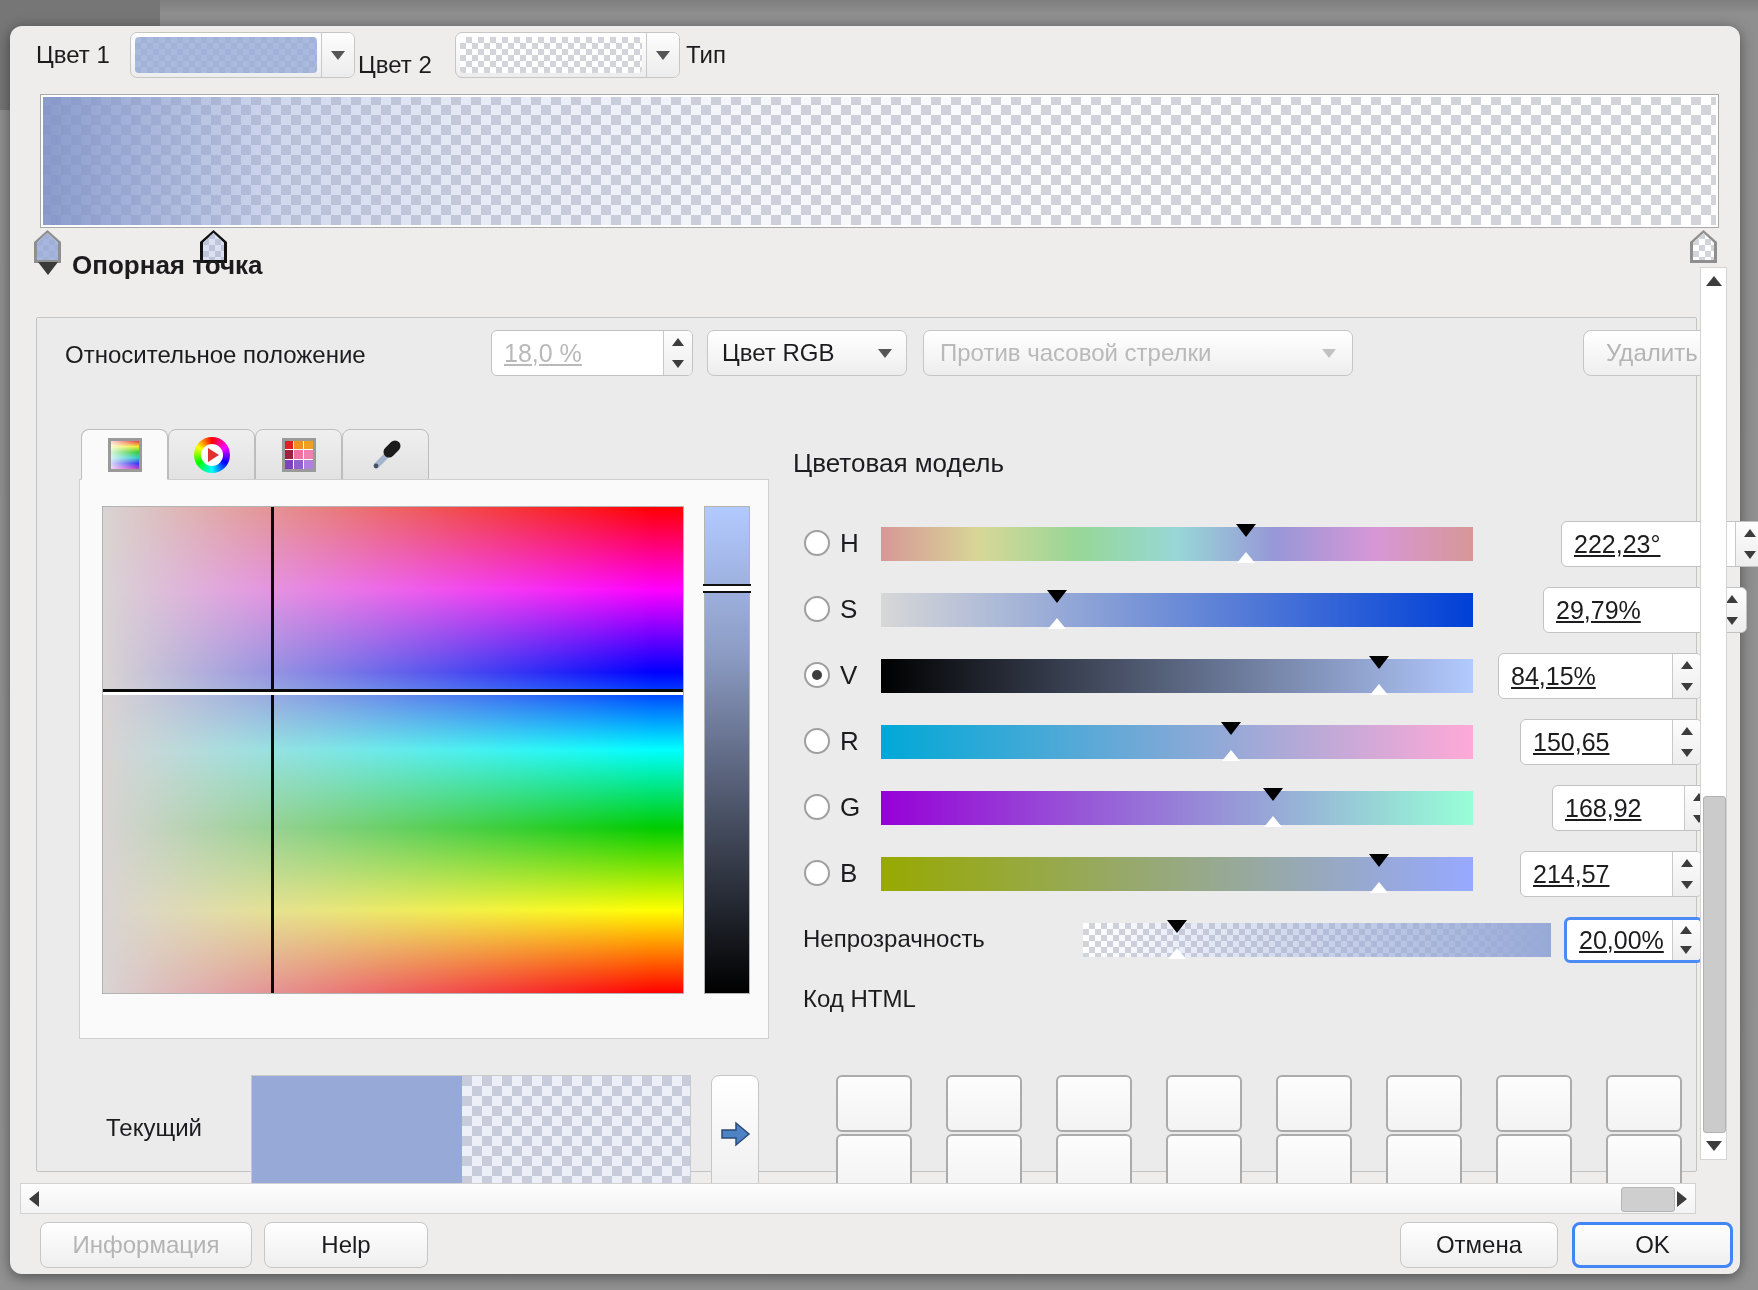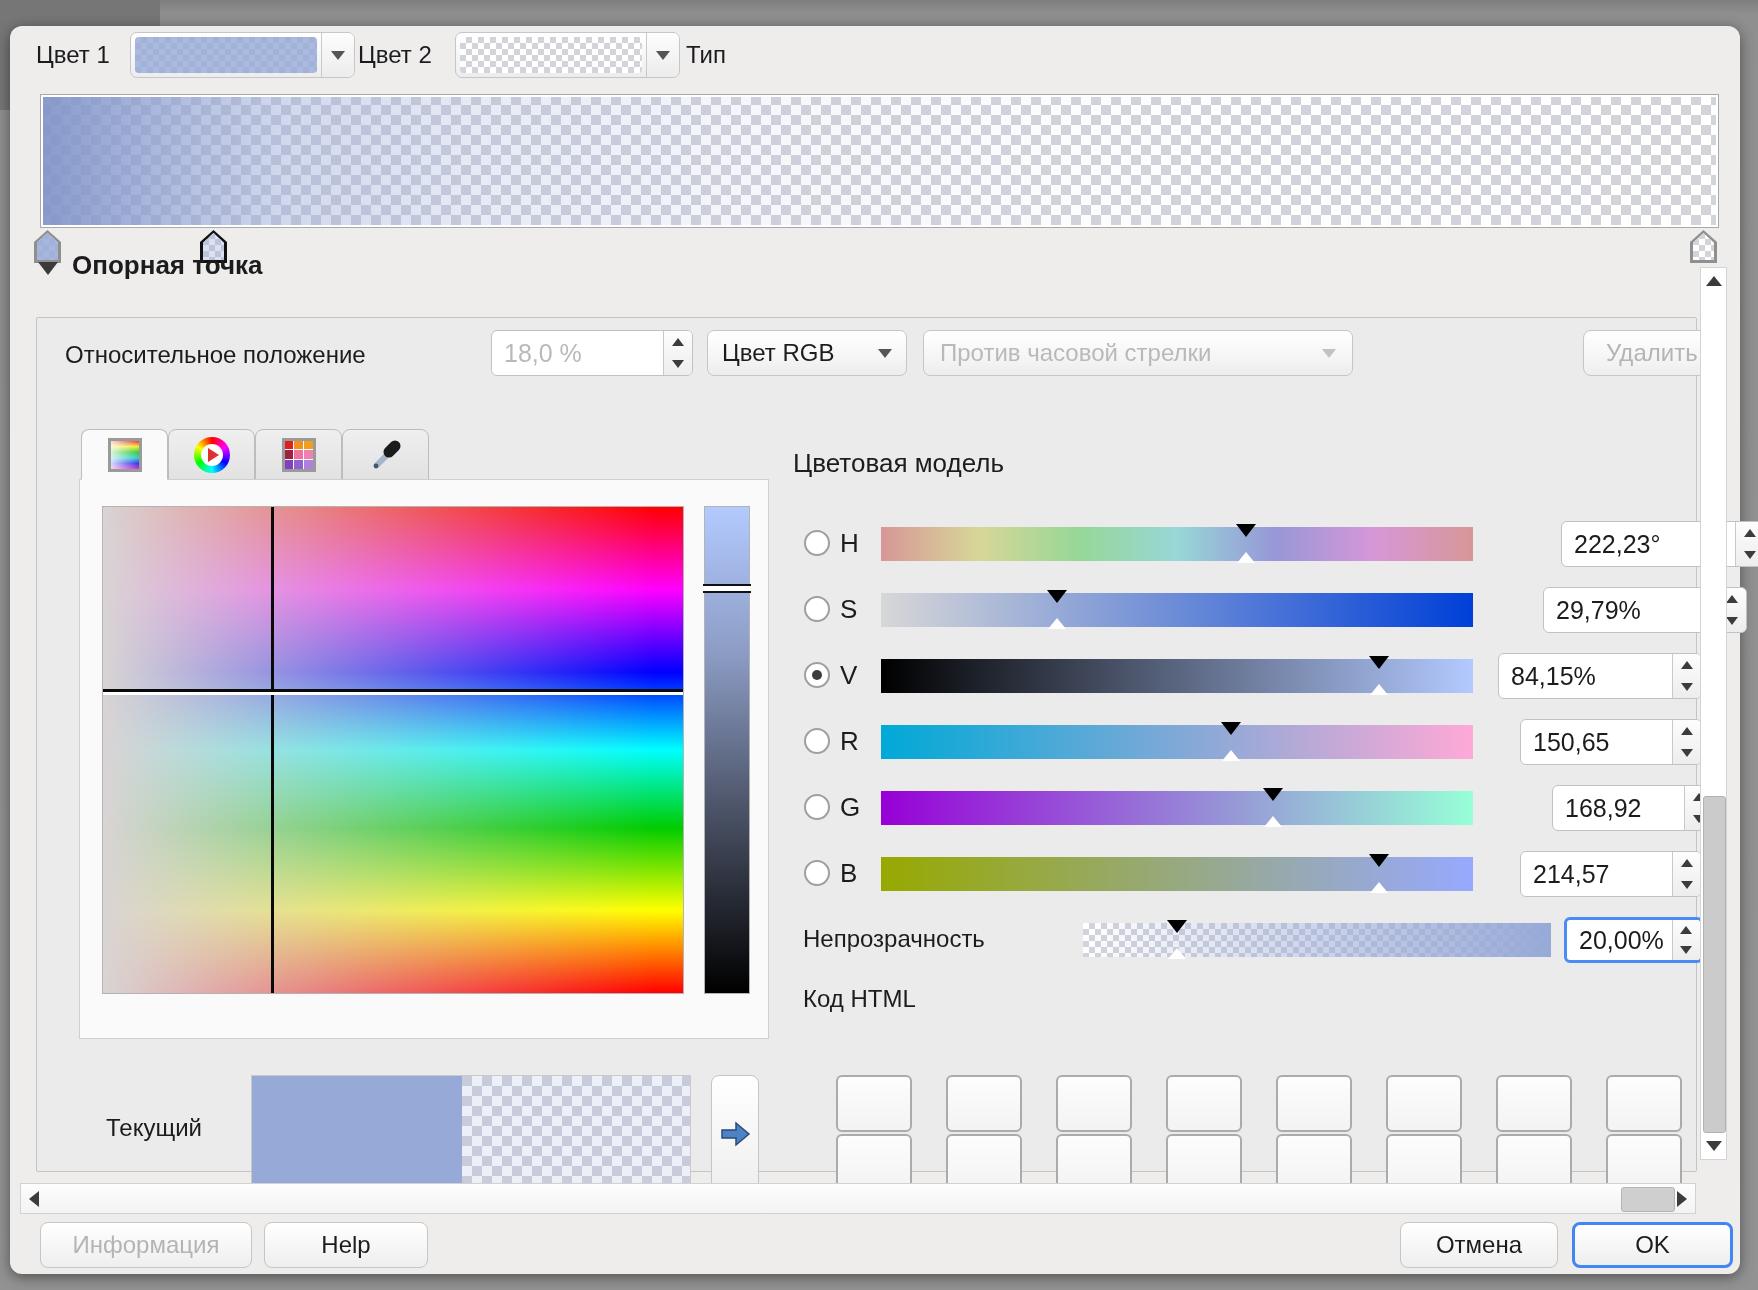--- a/index.html
+++ b/index.html
@@ -27,21 +27,21 @@
   .combo{display:flex;align-items:center;box-sizing:border-box;
        background:linear-gradient(180deg,#ffffff 0,#f5f5f5 60%,#ececec 100%);
        border:1px solid #c6c6c6;border-radius:7px;font-size:24px;}
   .tri-dn{width:0;height:0;border-left:7px solid transparent;border-right:7px solid transparent;border-top:9px solid #555;}
   .tri-dn.dim{border-top-color:#c2c2c2;}
   .combo .arrow-seg{margin-left:auto;width:32px;align-self:stretch;border-left:1px solid #c9c9c9;
        display:flex;align-items:center;justify-content:center;border-radius:0 6px 6px 0;
        background:linear-gradient(180deg,#fdfdfd,#ececec);}
   
   .spin{display:flex;box-sizing:border-box;background:#fff;border:1px solid #c2c2c2;border-radius:6px;overflow:hidden;}
-  .spin .val{flex:1;display:flex;align-items:center;padding:0 12px;font-size:25px;justify-content:flex-start;}
+  .spin .val{flex:1;display:flex;align-items:center;padding:0 12px;font-size:25px;justify-content:flex-start;text-decoration:underline;}
   .spin .val.right{justify-content:flex-end;padding-right:8px;}
   .spin .stepper{width:28px;border-left:1px solid #c9c9c9;display:flex;flex-direction:column;
        background:linear-gradient(180deg,#fdfdfd,#ededed);}
   .spin .stepper span{flex:1;display:flex;align-items:center;justify-content:center;}
   .su{width:0;height:0;border-left:6px solid transparent;border-right:6px solid transparent;border-bottom:8px solid #3c3c3c;}
   .sd{width:0;height:0;border-left:6px solid transparent;border-right:6px solid transparent;border-top:8px solid #3c3c3c;}
   .spin.focus{border:3px solid #4b8bf5;}
   .dimtext{color:#b9b9b9;}
   
   .stopmark{position:absolute;width:27px;height:33px;}
@@ -131,21 +131,21 @@
     <div class="checker small" style="flex:1;align-self:stretch;margin:4px;border-radius:4px;position:relative;overflow:hidden">
       <div style="position:absolute;inset:0">
             <div style="position:absolute;inset:0;background:rgba(151,169,215,0.82)"></div>
           </div>
     </div>
     <div class="arrow-seg">
           <span class="tri-dn"></span>
         </div>
   </div>
 
-  <div class="abs lbl" style="left:348px;top:14px">Цвет 2</div>
+  <div class="abs lbl" style="left:348px;top:24px">Цвет 2</div>
   <div class="abs combo" style="left:445px;top:6px;width:225px;height:46px">
     <div class="checker small" style="flex:1;align-self:stretch;margin:4px;border-radius:4px"></div>
     <div class="arrow-seg">
           <span class="tri-dn"></span>
         </div>
   </div>
 
   <div class="abs lbl" style="left:676px;top:14px">Тип</div>
 
   <div class="abs checker big" style="left:30px;top:68px;width:1679px;height:134px;border:1px solid #a9a9a9;box-shadow:inset 0 0 0 2px #fff;box-sizing:border-box;position:absolute">

